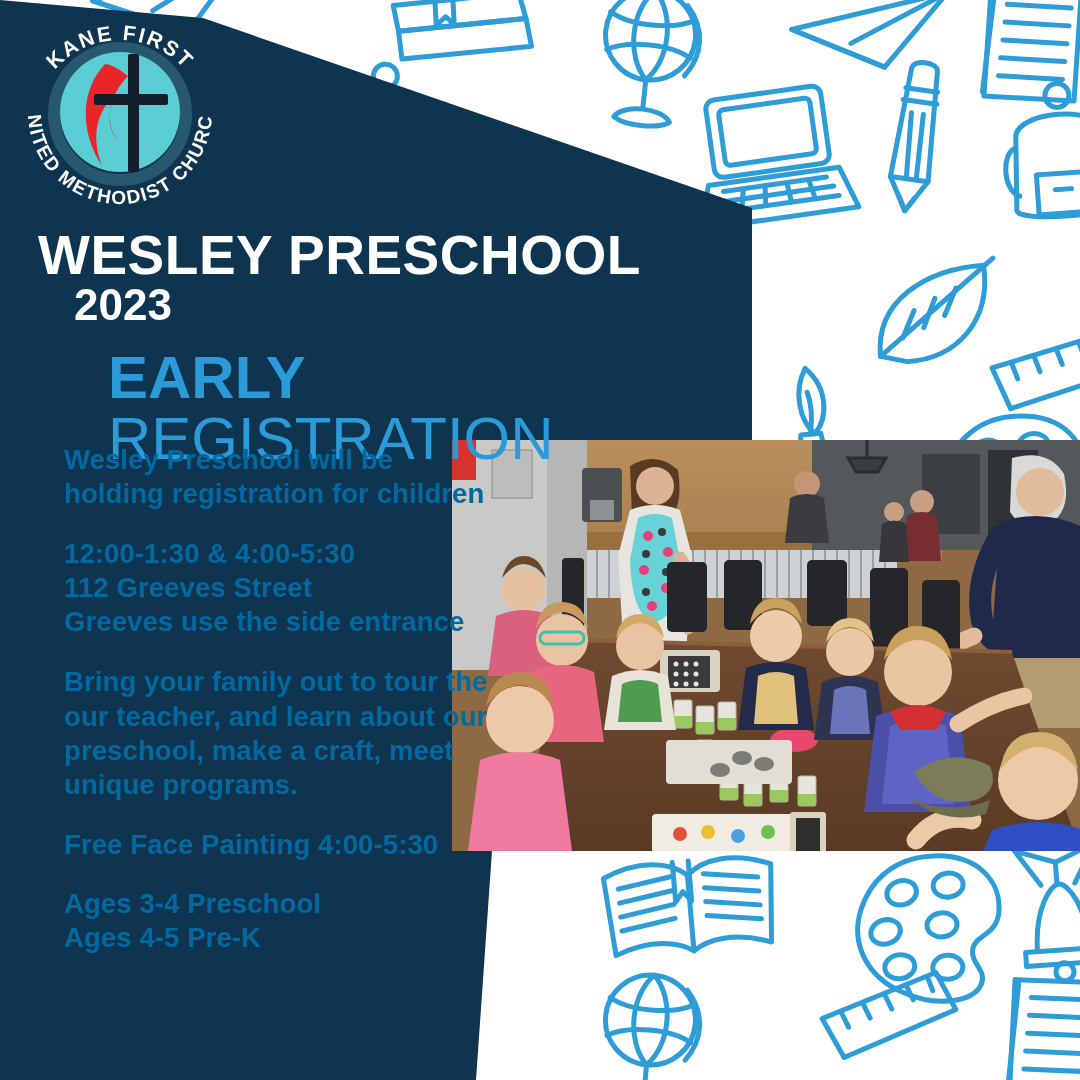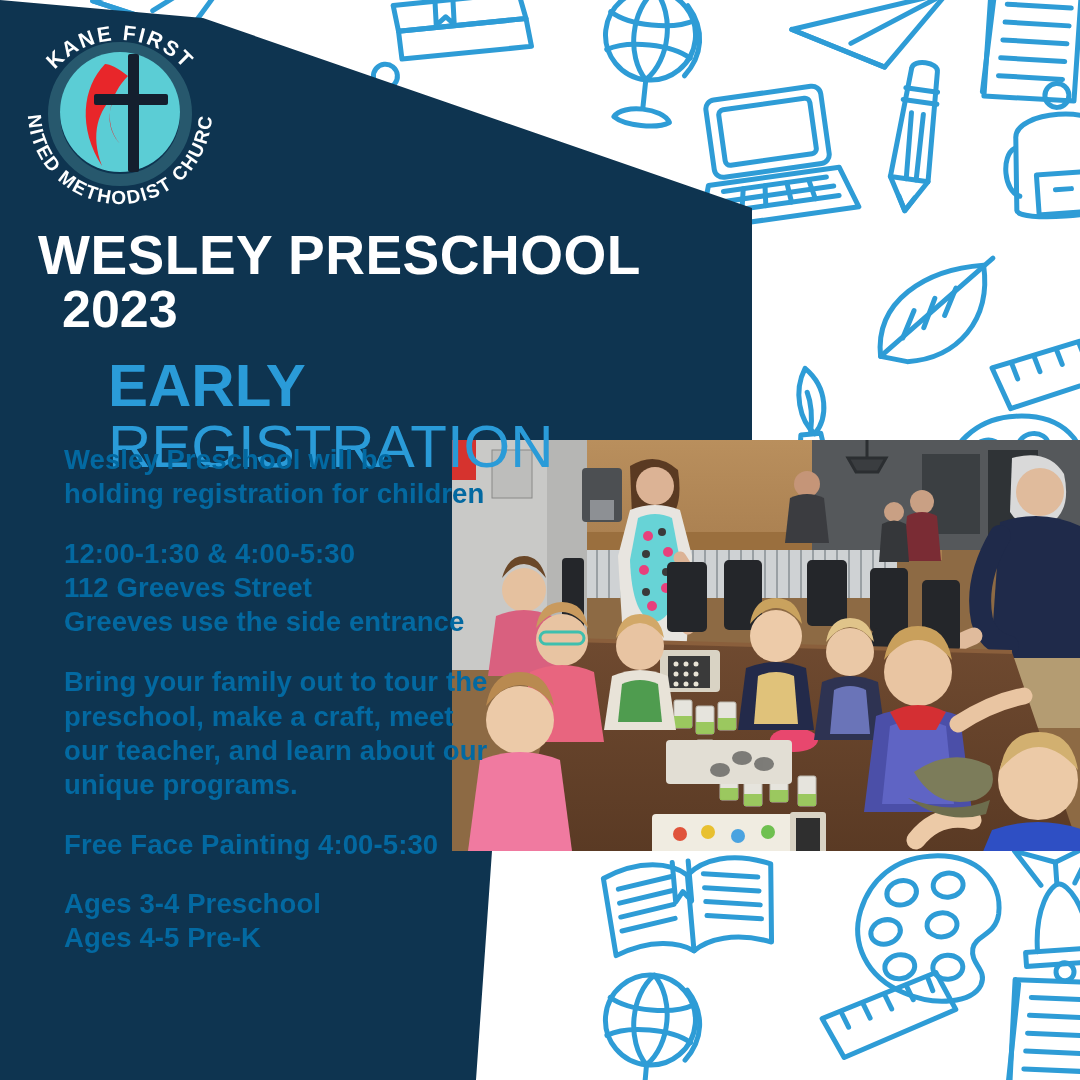--- a/index.html
+++ b/index.html
@@ -47,22 +47,22 @@
   .headline{
     position:absolute;left:38px;top:228px;z-index:6;
     width:640px;
   }
   .t-main{
     font-size:55px;font-weight:bold;color:#ffffff;
     letter-spacing:0.5px;line-height:1.0;
     margin:0;white-space:nowrap;
   }
   .t-year{
-    font-size:52px;font-weight:bold;color:#ffffff;
-    line-height:1.0;margin:0 0 0 24px;
+    font-size:44px;font-weight:bold;color:#ffffff;
+    line-height:1.0;margin:0 0 0 36px;
   }
   .t-early{
     font-size:60px;font-weight:bold;color:#2a9bd8;
     line-height:1.02;margin:20px 0 0 70px;
   }
   .t-reg{
     font-size:60px;font-weight:normal;color:#2a9bd8;
     line-height:1.02;margin:0 0 0 70px;
   }
 
@@ -444,22 +444,22 @@
 
     <div class="gap"></div>
 
     <p class="nowrap">12:00-1:30 &amp; 4:00-5:30</p>
     <p class="nowrap">112 Greeves Street</p>
     <p class="nowrap">Greeves use the side entrance</p>
 
     <div class="gap"></div>
 
     <p class="nowrap">Bring your family out to tour the</p>
+    <p class="nowrap">our teacher, and learn about our</p>
     <p class="nowrap">preschool, make a craft, meet</p>
-    <p class="nowrap">our teacher, and learn about our</p>
     <p class="nowrap">unique programs.</p>
 
     <div class="gap"></div>
 
     <p class="nowrap">Free Face Painting 4:00-5:30</p>
 
     <div class="gap-sm"></div>
 
     <p class="nowrap">Ages 3-4 Preschool</p>
     <p class="nowrap">Ages 4-5 Pre-K</p>

